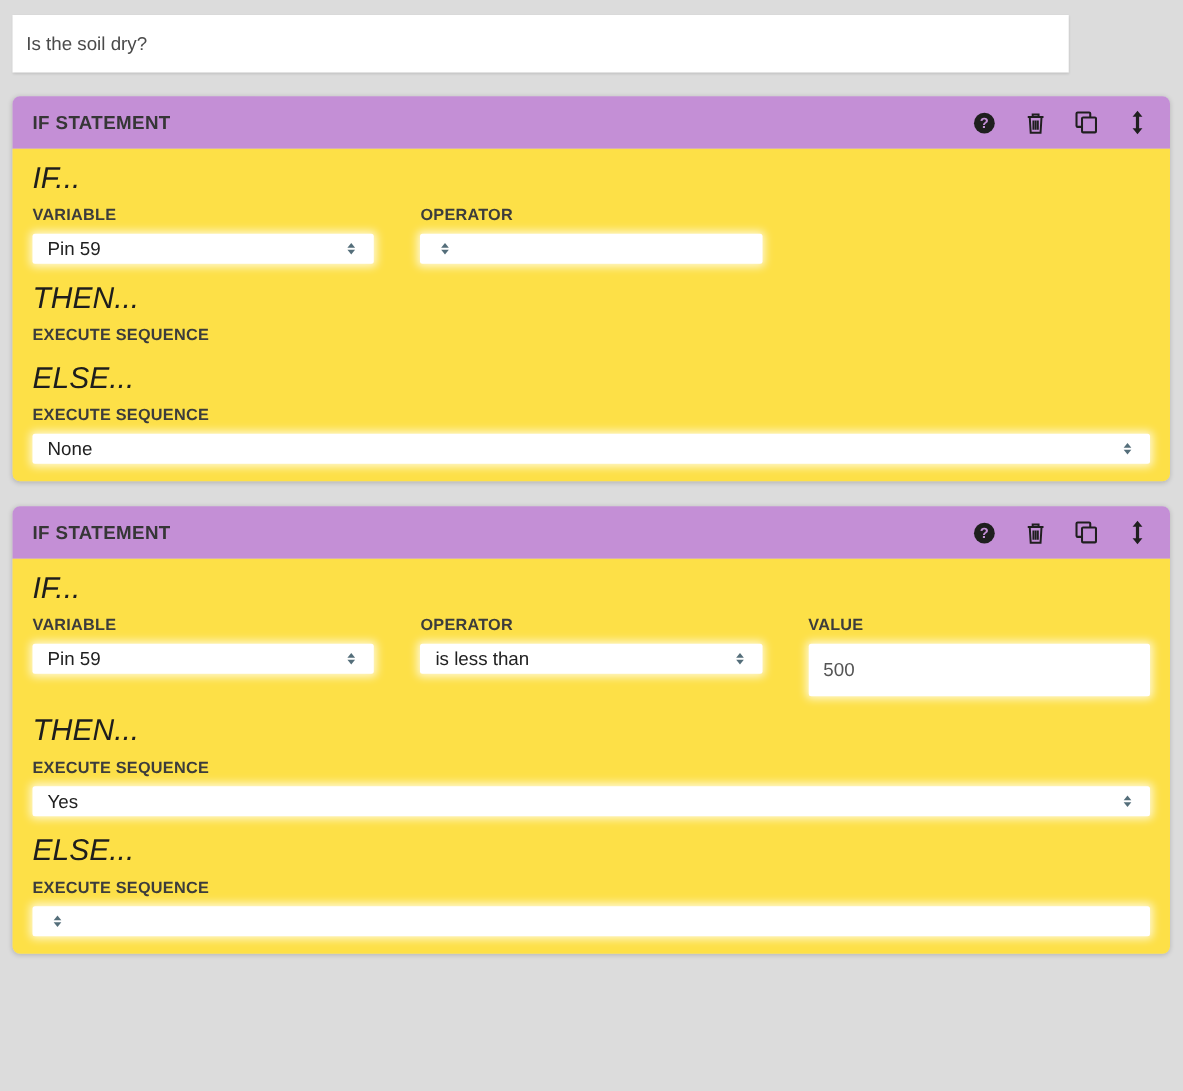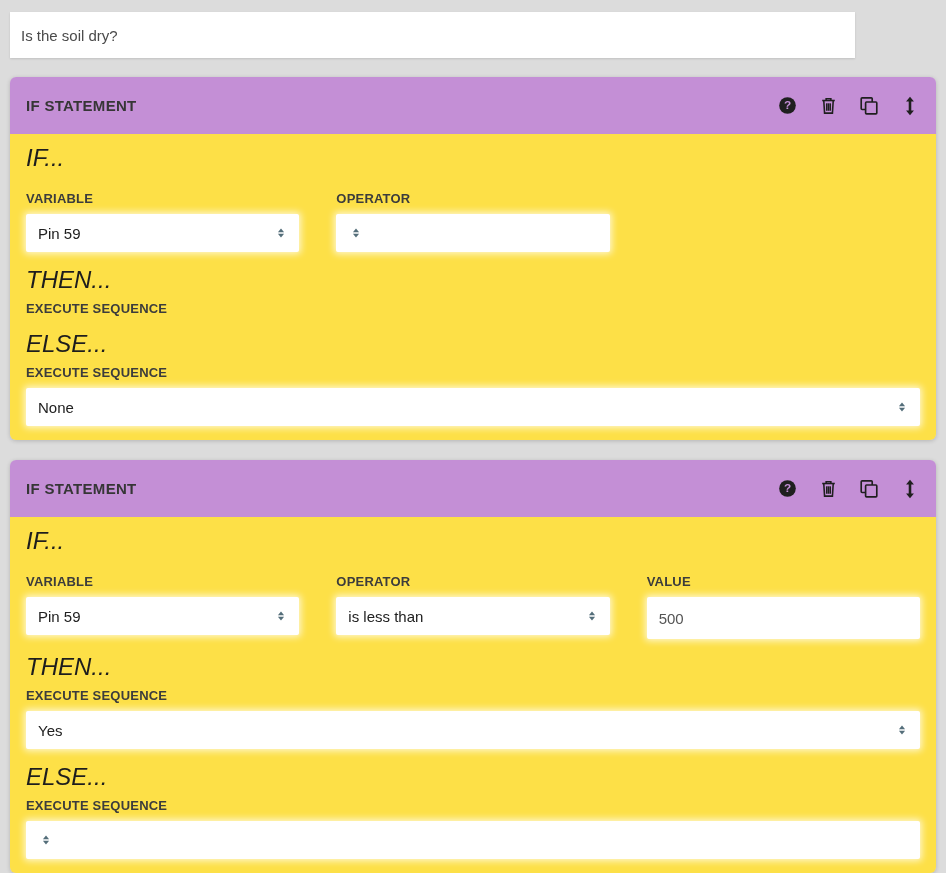--- a/index.html
+++ b/index.html
@@ -26,21 +26,21 @@
   }
   
   .block {
     width: 926px;
     margin: 19px 0 0 10px;
     box-shadow: 0 1px 4px rgba(0,0,0,0.18);
     border-radius: 6px;
   }
   .block + .block { margin-top: 20px; }
   .block-header {
-    height: 57px;
+    height: 42px;
     background: #c48fd6;
     border-radius: 6px 6px 0 0;
     display: flex;
     align-items: center;
     padding: 0 14px 0 16px;
   }
   .block-title {
     flex: 1;
     font-size: 15px;
     font-weight: bold;
@@ -79,25 +79,24 @@
     font-weight: bold;
     color: #3c3c3c;
     letter-spacing: 0.2px;
     line-height: 15px;
   }
   .condition-grid {
     display: grid;
     grid-template-columns: repeat(3, 1fr);
     column-gap: 37px;
     align-items: start;
-    margin-top: 12px;
   }
   .select-box {
     margin-top: 8px;
-    height: 38px;
+    height: 24px;
     background: #ffffff;
     border-radius: 2px;
     display: flex;
     align-items: center;
     padding: 0 10px 0 12px;
     cursor: pointer;
     box-shadow: 0 0 7px 2px rgba(255,255,255,0.75);
   }
   .select-text {
     flex: 1;

